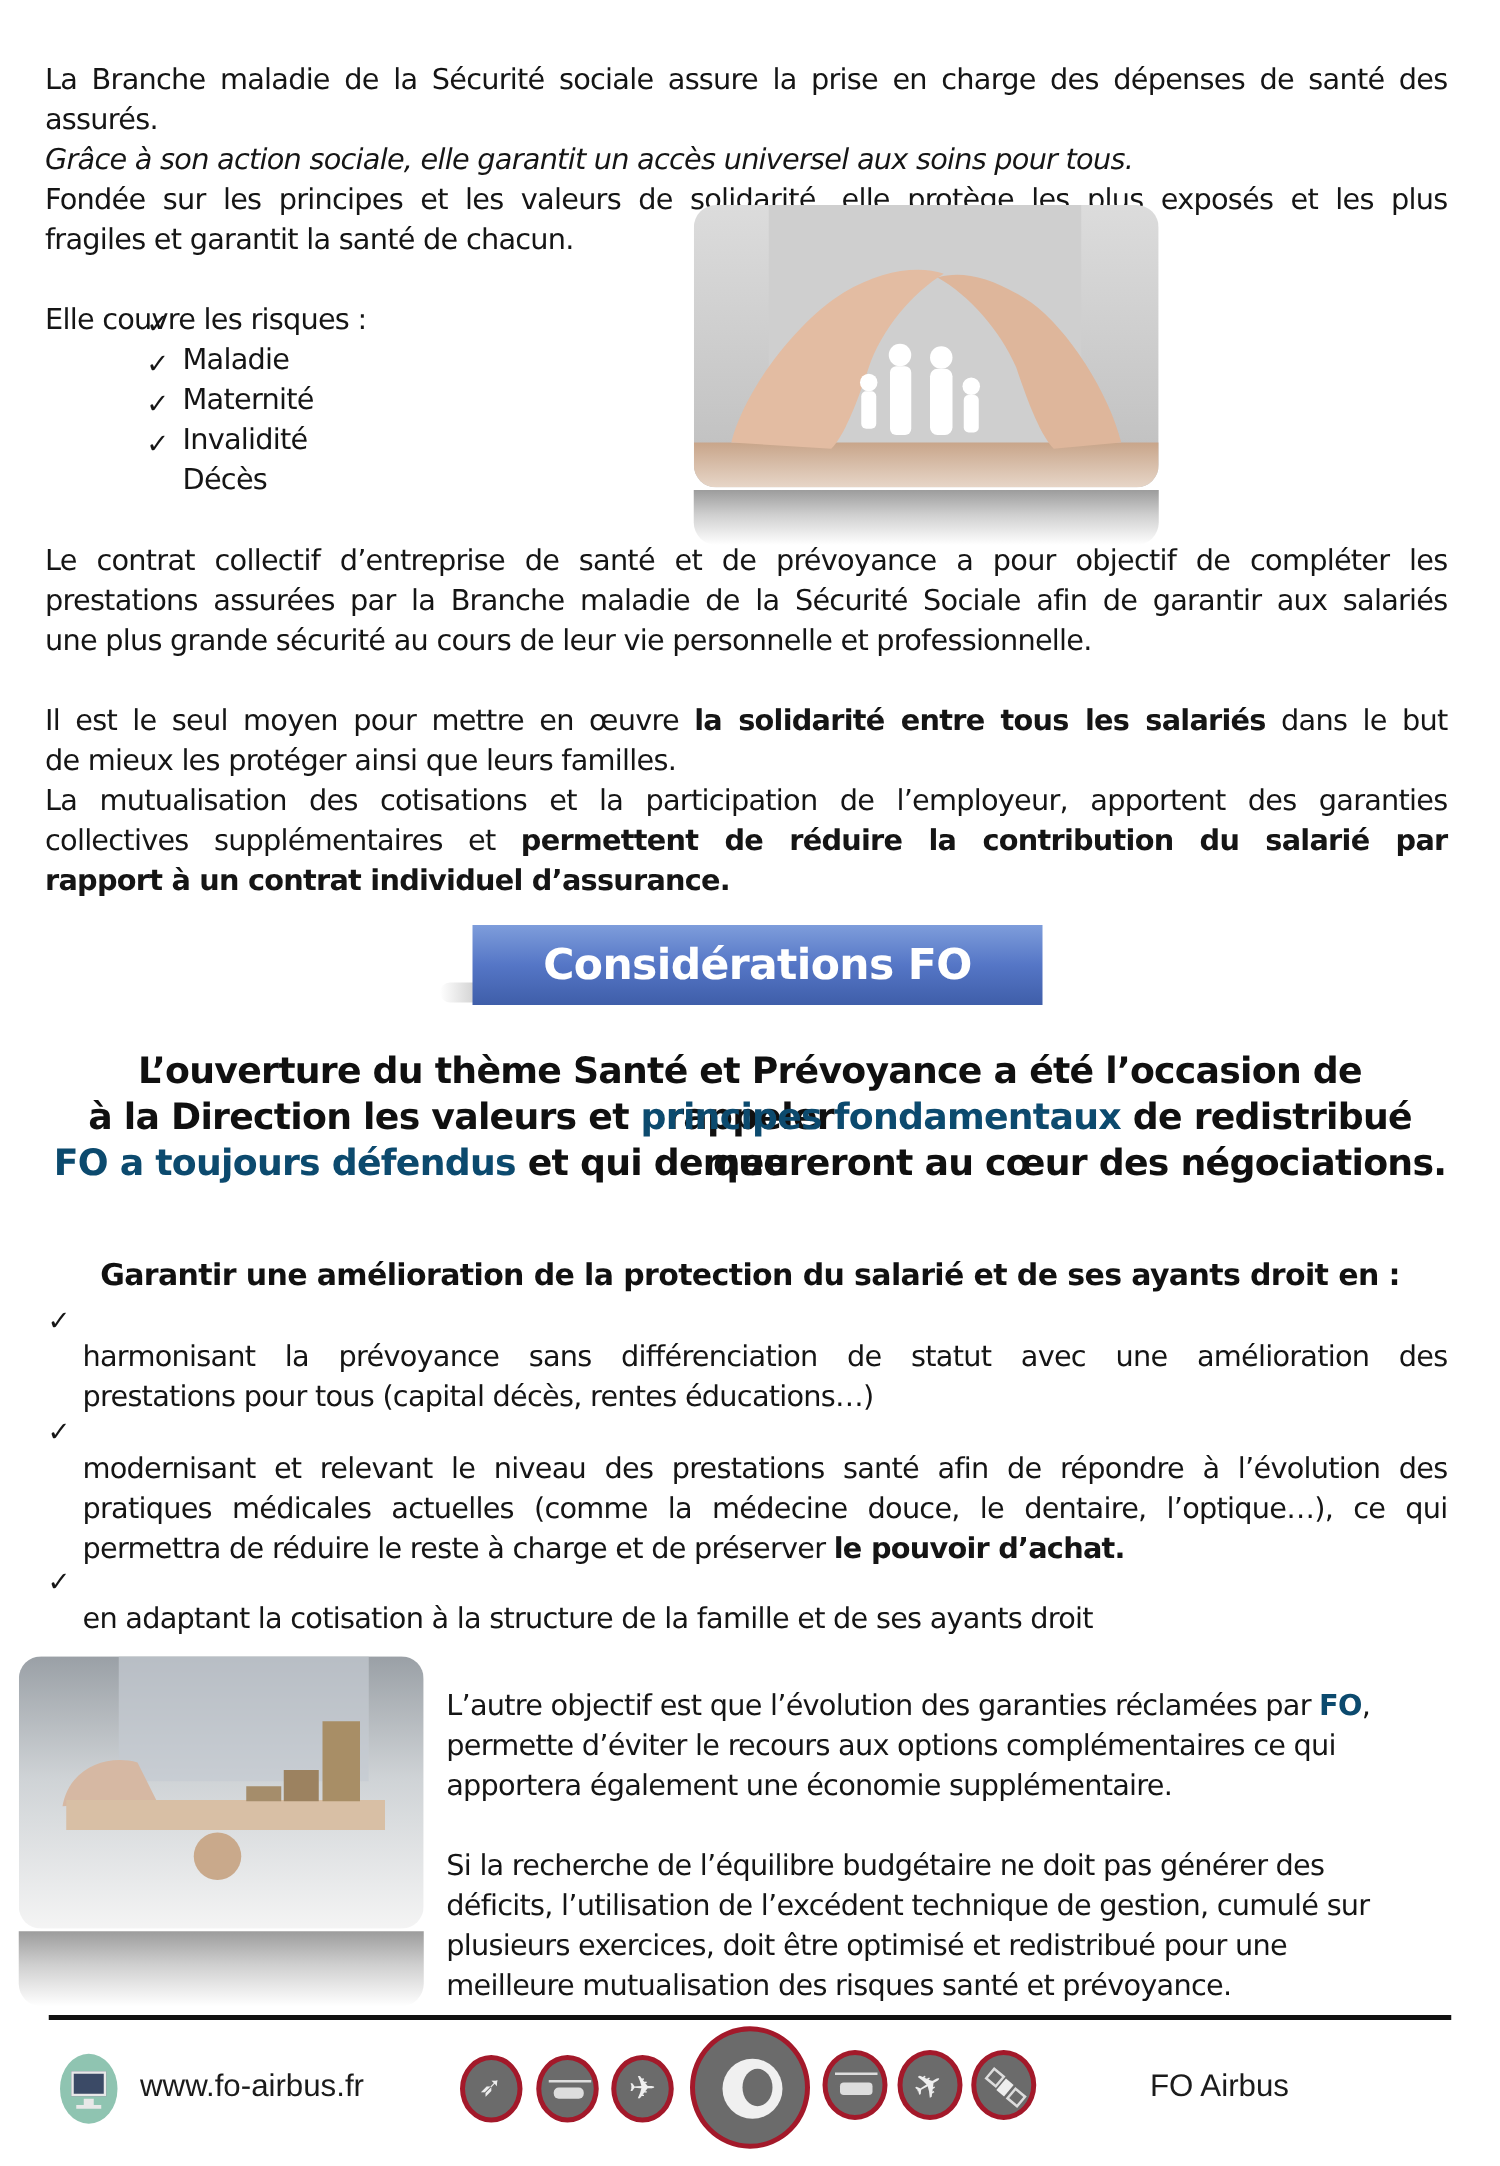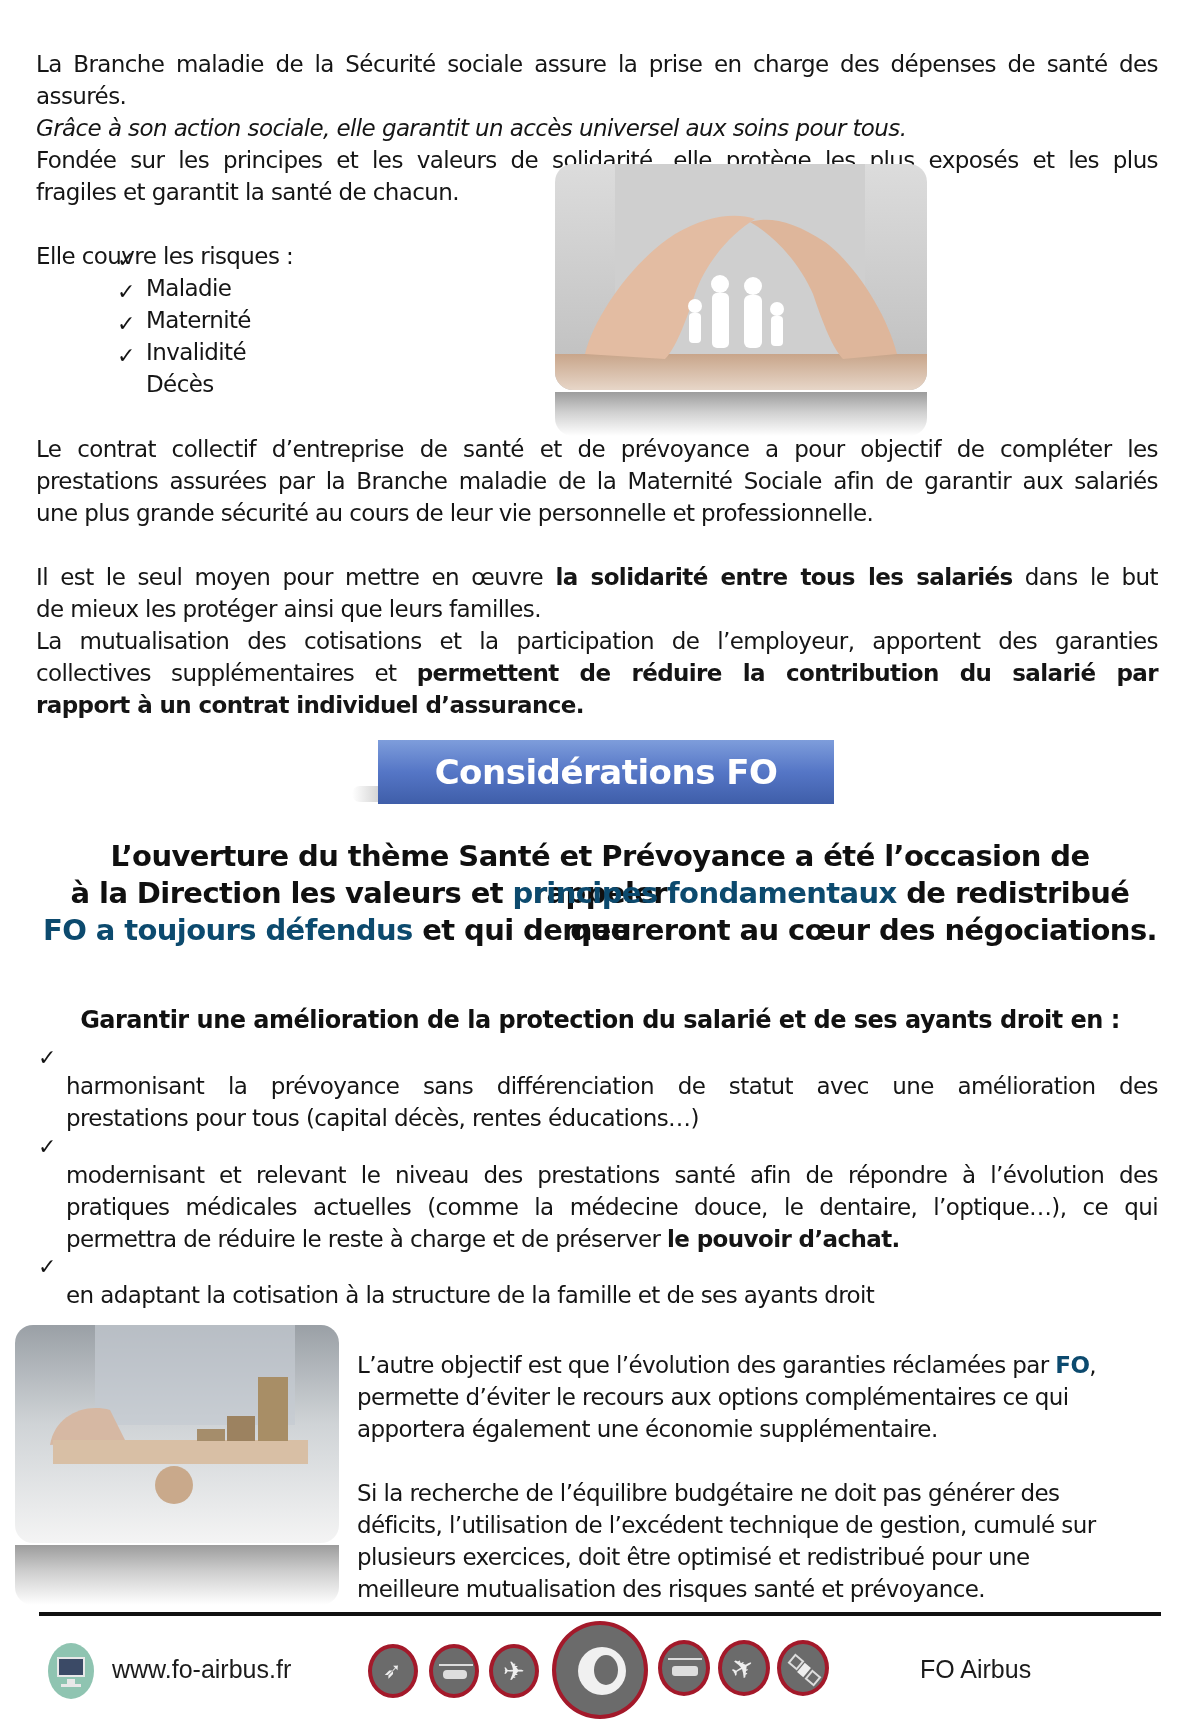--- a/index.html
+++ b/index.html
@@ -79,21 +79,21 @@
       <circle cx="198" cy="122" r="9"></circle>
         <rect x="189" y="131" width="18" height="53" rx="6"></rect>
       <circle cx="222" cy="145" r="7"></circle>
         <rect x="216" y="152" width="12" height="30" rx="4"></rect>
     </g>
   </svg>
 </div>
 <div class="reflect" style="left:555px; top:392px; width:372px; height:44px;"></div>
 
 <div class="t j" style="left:36px; top:405px; width:1122px;">Le contrat collectif d’entreprise de santé et de prévoyance a pour objectif de compléter les</div>
-<div class="t j" style="left:36px; top:437px; width:1122px;">prestations assurées par la Branche maladie de la Maternité Sociale afin de garantir aux salariés</div>
+<div class="t j" style="left:36px; top:437px; width:1122px;">prestations assurées par la Branche maladie de la Sécurité Sociale afin de garantir aux salariés</div>
 <div class="t" style="left:36px; top:469px;">une plus grande sécurité au cours de leur vie personnelle et professionnelle.</div>
 
 <div class="t j" style="left:36px; top:533px; width:1122px;"><span>Il est le seul moyen pour mettre en œuvre </span><span class="b">la solidarité entre tous les salariés</span><span> dans le but</span></div>
 <div class="t" style="left:36px; top:565px;">de mieux les protéger ainsi que leurs familles.</div>
 <div class="t j" style="left:36px; top:597px; width:1122px;">La mutualisation des cotisations et la participation de l’employeur, apportent des garanties</div>
 <div class="t j" style="left:36px; top:629px; width:1122px;"><span>collectives supplémentaires et </span><span class="b">permettent de réduire la contribution du salarié par</span></div>
 <div class="t b" style="left:36px; top:661px;">rapport à un contrat individuel d’assurance.</div>
 
 <div class="banner-shadow"></div>
 <div class="banner">Considérations FO</div>

